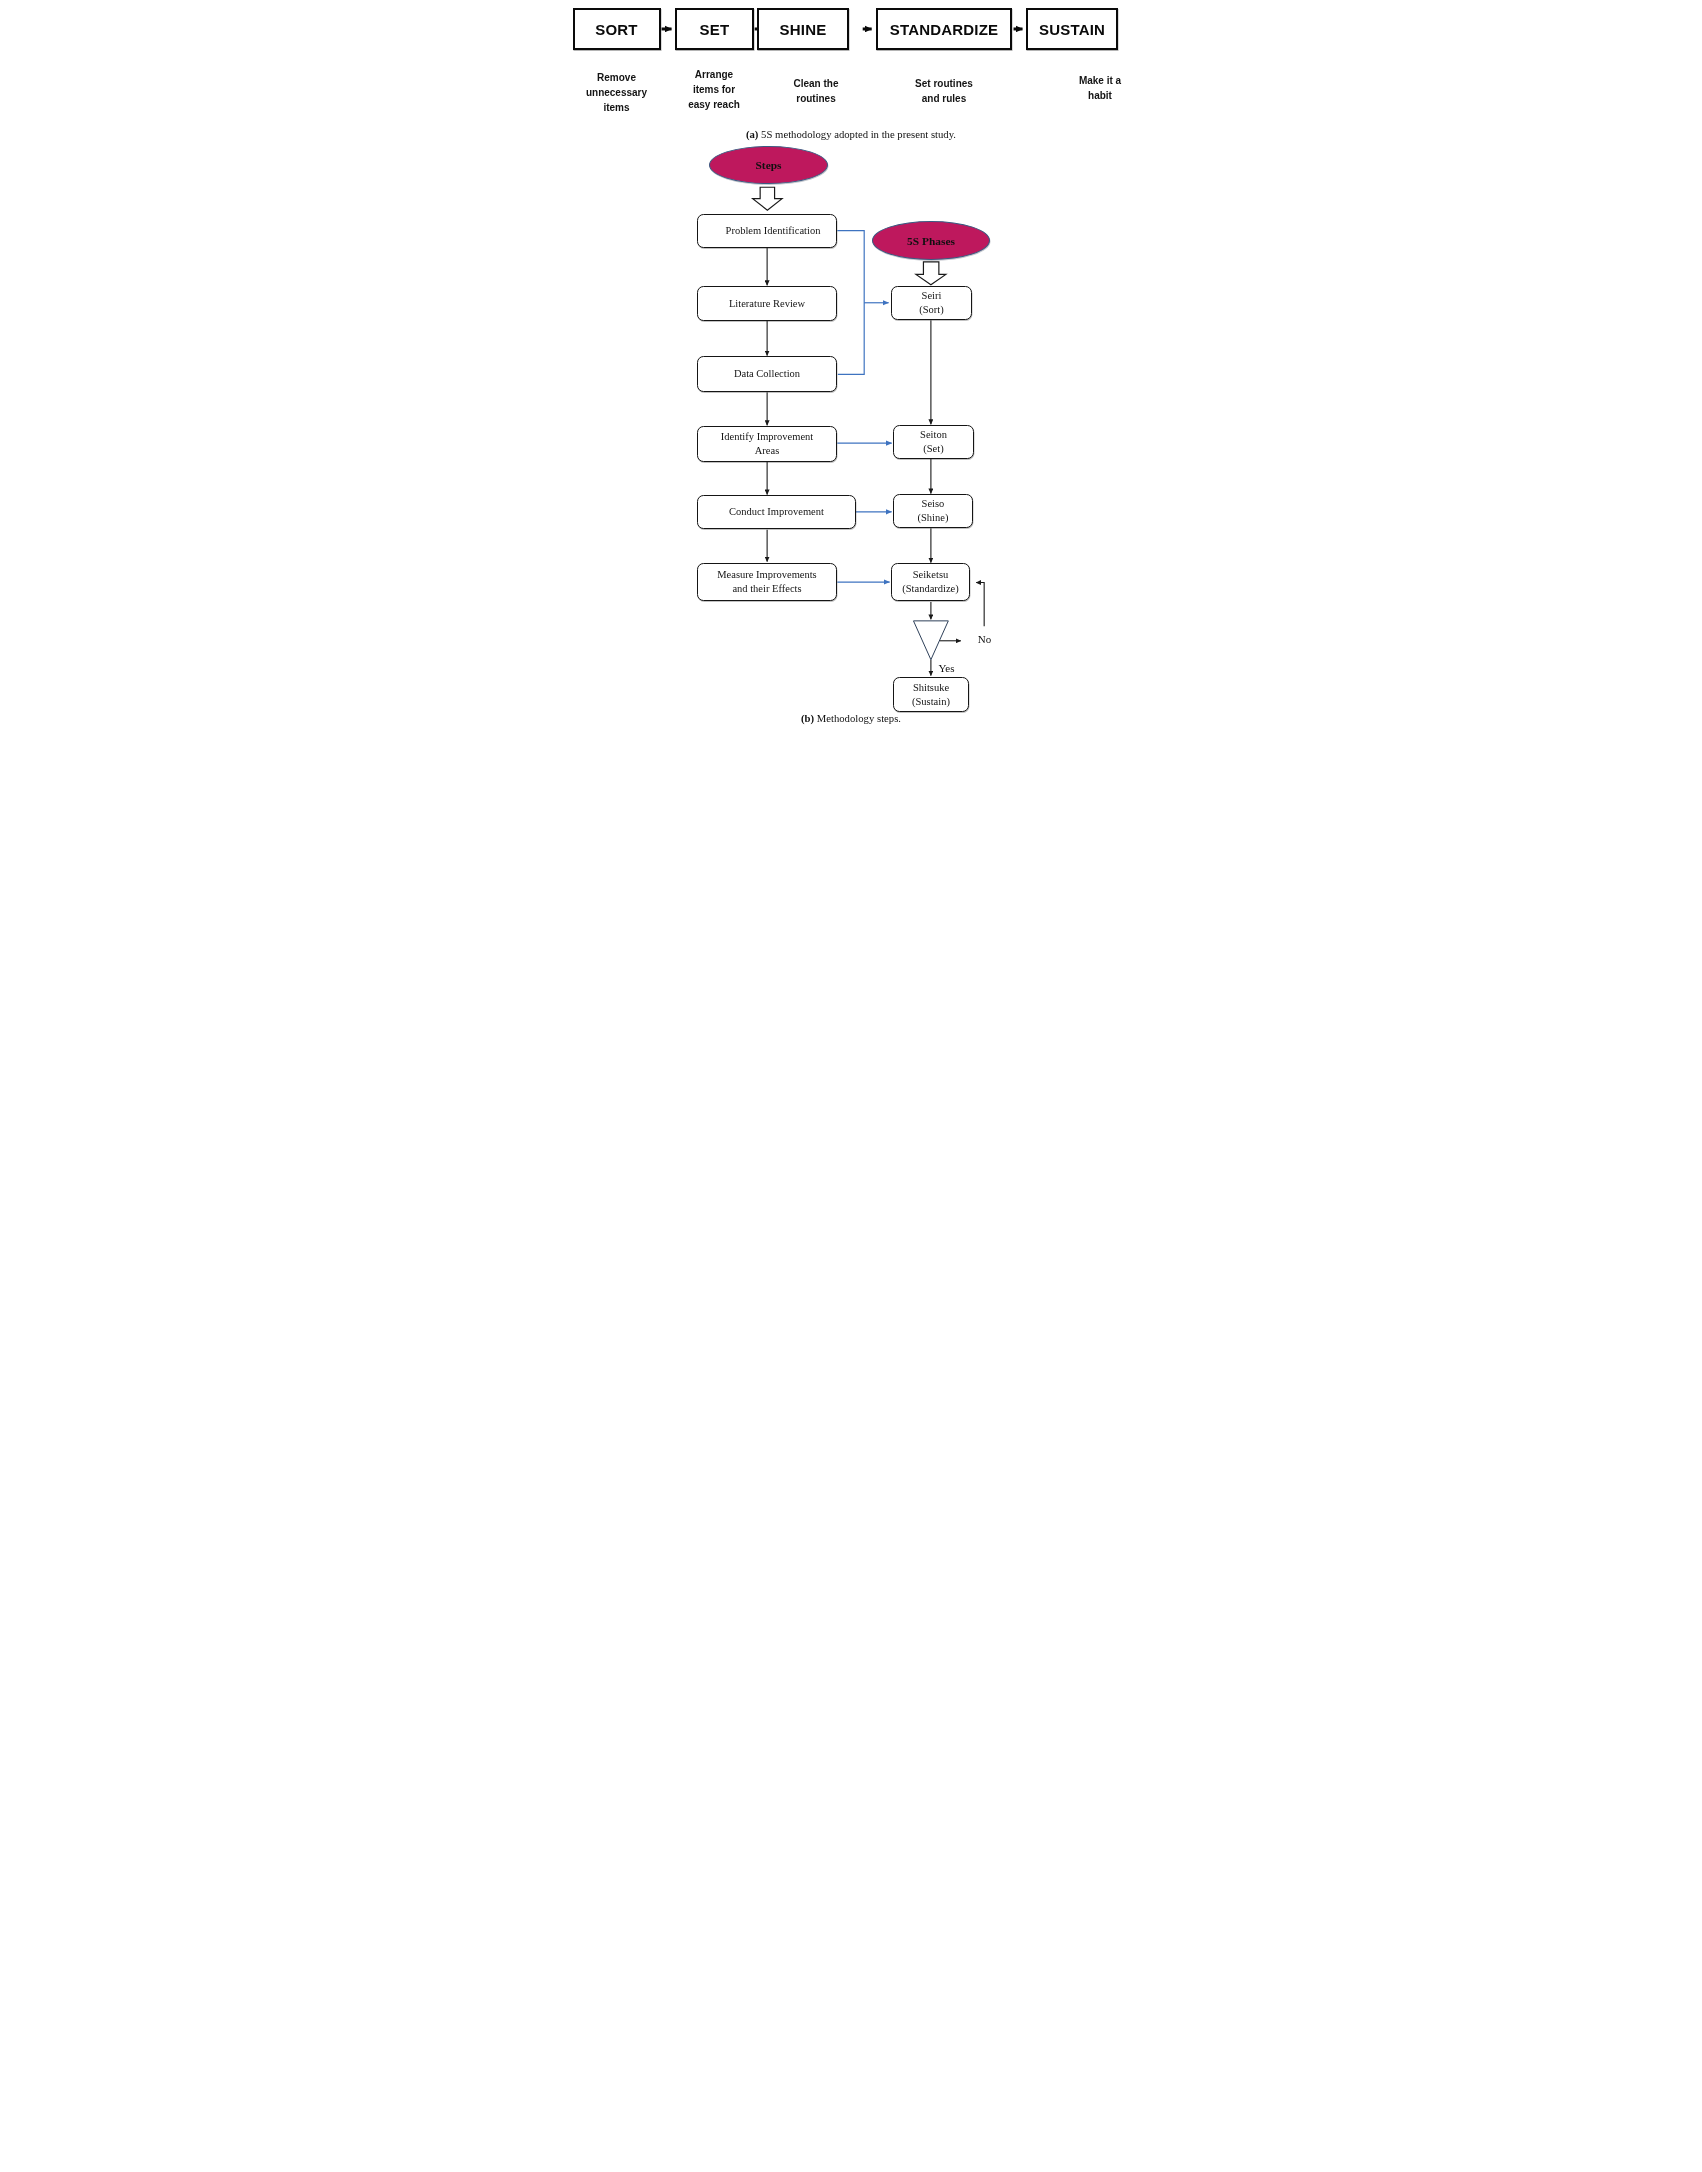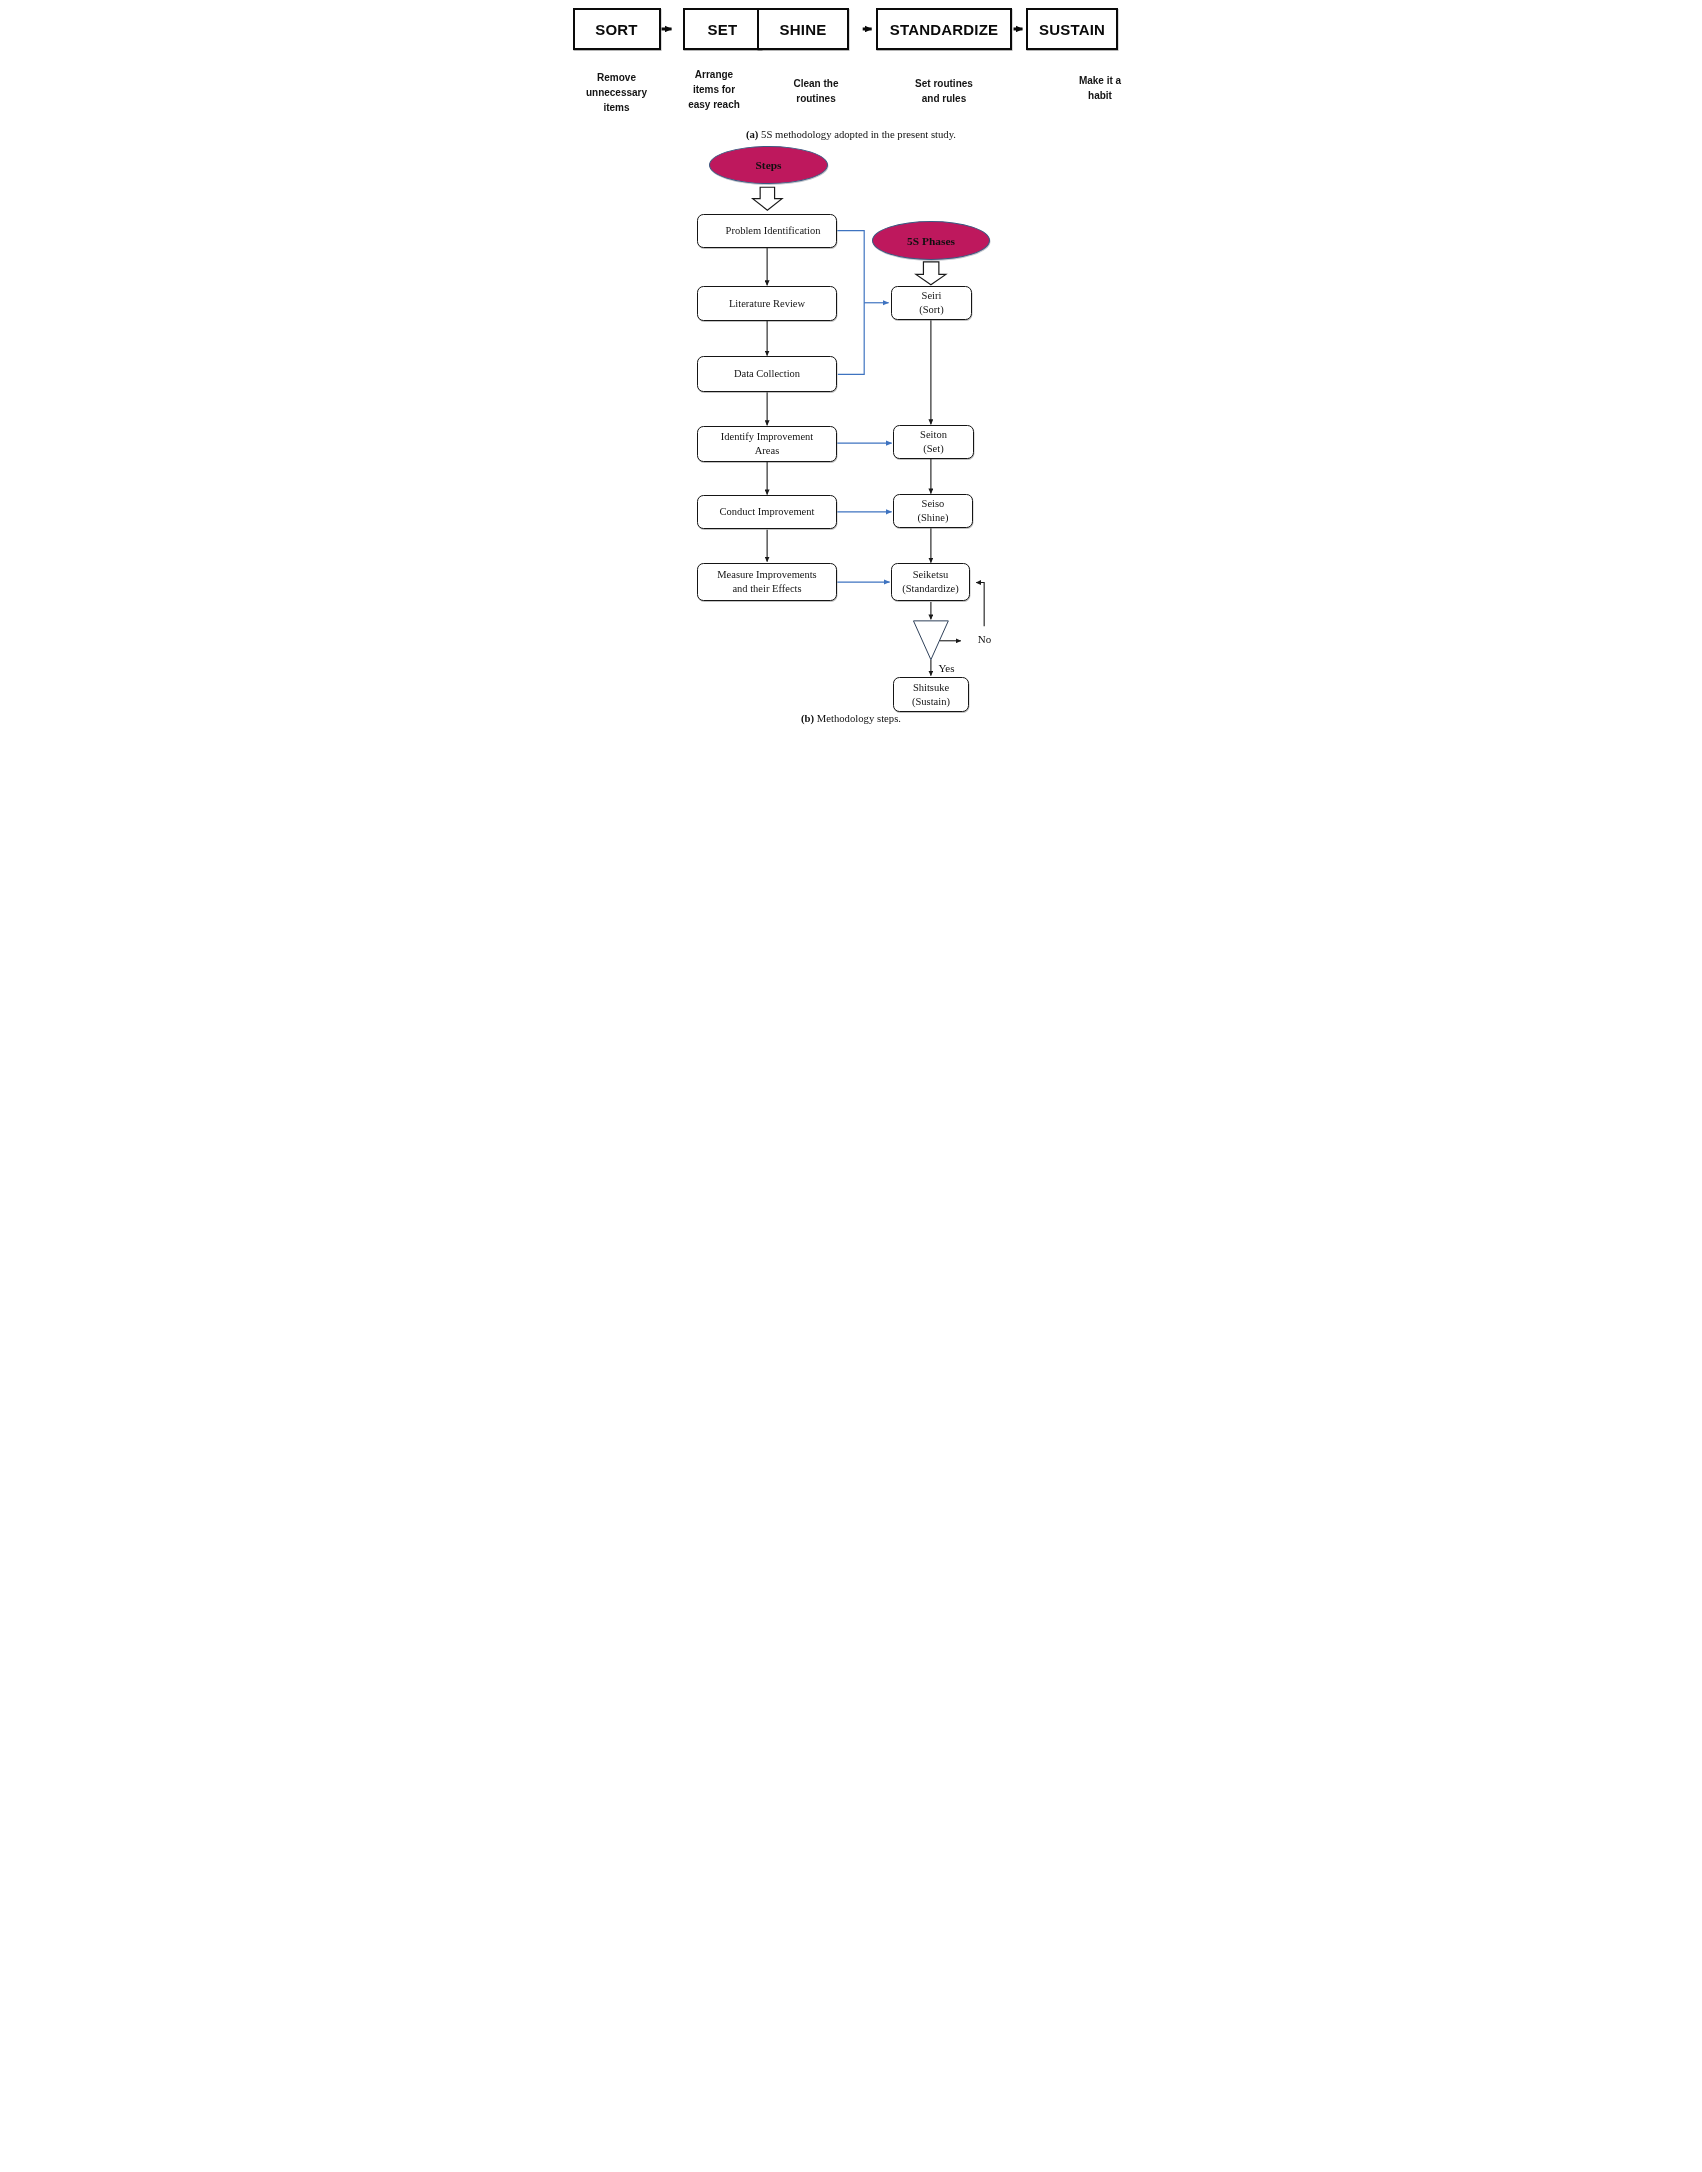--- a/index.html
+++ b/index.html
@@ -128,21 +128,21 @@
     <path d="M543,463 H597 V752 H544" stroke="#3e73c0" stroke-width="2.4" fill="none"></path>
     <path d="M597,608 H646" stroke="#3e73c0" stroke-width="2.4" fill="none" marker-end="url(#mBlu)"></path>
     <path d="M543,890 H652" stroke="#3e73c0" stroke-width="2.4" fill="none" marker-end="url(#mBlu)"></path>
     <path d="M543,1028 H652" stroke="#3e73c0" stroke-width="2.4" fill="none" marker-end="url(#mBlu)"></path>
     <path d="M543,1169 H648" stroke="#3e73c0" stroke-width="2.4" fill="none" marker-end="url(#mBlu)"></path>
   </svg>
 
   <div class="pa-box" style="left:5.5px;width:88px;">
       <span>SORT</span>
     </div>
-  <div class="pa-box" style="left:108px;width:79px;margin-left:8px;">
+  <div class="pa-box" style="left:108px;width:79px;">
       <span>SET</span>
     </div>
   <div class="pa-box" style="left:190px;width:92px;">
       <span>SHINE</span>
     </div>
   <div class="pa-box" style="left:309px;width:136px;">
       <span>STANDARDIZE</span>
     </div>
   <div class="pa-box" style="left:459px;width:92px;">
       <span>SUSTAIN</span>
@@ -178,21 +178,21 @@
   <div class="fbox" style="left:130px;top:286px;width:140px;height:35px;">
       <span>Literature Review</span>
     </div>
   <div class="fbox" style="left:130px;top:356px;width:140px;height:36px;">
       <span>Data Collection</span>
     </div>
   <div class="fbox" style="left:130px;top:426px;width:140px;height:36px;">
       <span>Identify Improvement
 Areas</span>
     </div>
-  <div class="fbox" style="left:130px;top:495px;width:140px;height:34px;">
+  <div class="fbox" style="left:130px;top:495px;width:159px;height:34px;">
       <span>Conduct Improvement</span>
     </div>
   <div class="fbox" style="left:130px;top:563px;width:140px;height:38px;">
       <span>Measure Improvements
 and their Effects</span>
     </div>
 
   <div class="fbox" style="left:324px;top:286px;width:81px;height:34px;align-items:center;">
       <span>Seiri
 (Sort)</span>

